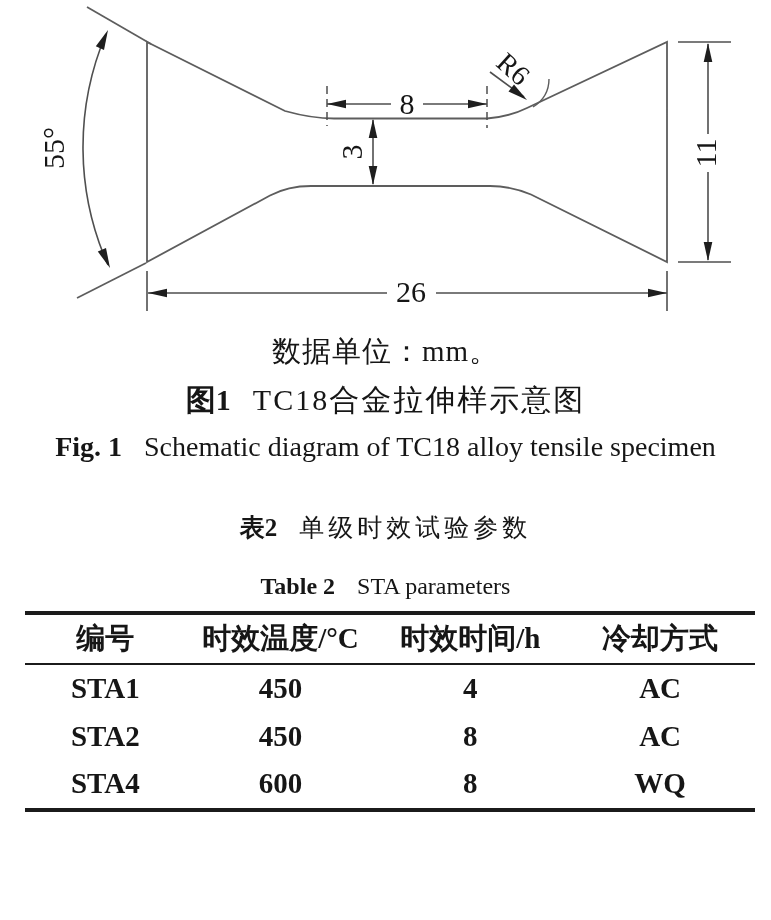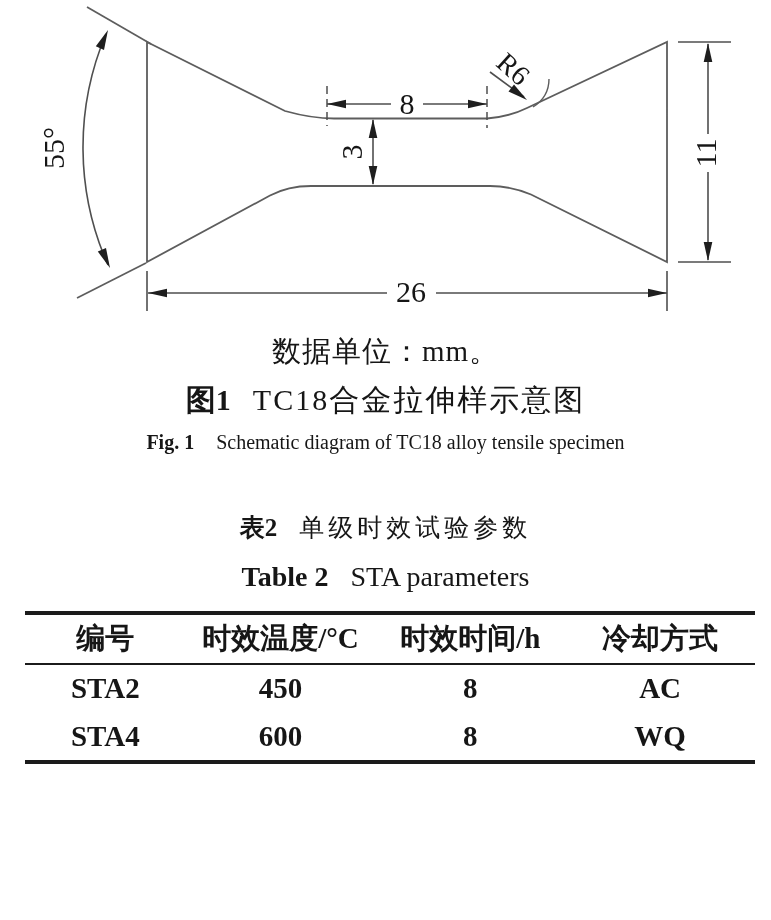--- a/index.html
+++ b/index.html
@@ -4,23 +4,23 @@
 <style>
   html,body{margin:0;padding:0;background:#ffffff;}
   body{
     width:771px;height:920px;position:relative;overflow:hidden;
     font-family:"Liberation Serif","DejaVu Serif",serif;color:#161616;
   }
   .abs{position:absolute;}
   .caption{position:absolute;left:0;width:771px;text-align:center;white-space:nowrap;font-family:Liberation Serif, serif;}
   .unit-note{top:332px;font-size:29px;letter-spacing:1px;}
   .fig-cap-zh{top:380px;font-size:30px;letter-spacing:2px;}
-  .fig-cap-en{top:431px;font-size:20px;}
+  .fig-cap-en{top:431px;font-size:28px;}
   .tbl-cap-zh{top:511px;font-size:25px;letter-spacing:4px;}
-  .tbl-cap-en{top:561px;font-size:28px;}
+  .tbl-cap-en{top:573px;font-size:24px;}
   .cap-label{font-weight:bold;letter-spacing:0;}
   .cap-gap{display:inline-block;width:22px;}
   table.params{
     position:absolute;left:25px;top:611px;width:730px;
     border-collapse:collapse;table-layout:fixed;
     border-top:4px solid #1b1b1b;border-bottom:4px solid #1b1b1b;
     font-size:29px;
   }
   table.params th,table.params td{
     text-align:center;vertical-align:middle;font-weight:bold;padding:0;
@@ -105,20 +105,26 @@
   <thead>
     <tr>
       <th>编号</th>
       <th>时效温度/°C</th>
       <th>时效时间/h</th>
       <th>冷却方式</th>
     </tr>
   </thead>
   <tbody>
     <tr>
+      <td>STA1</td>
+      <td>450</td>
+      <td>4</td>
+      <td>AC</td>
+    </tr>
+    <tr>
       <td>STA2</td>
       <td>450</td>
       <td>8</td>
       <td>AC</td>
     </tr>
     <tr>
       <td>STA4</td>
       <td>600</td>
       <td>8</td>
       <td>WQ</td>

